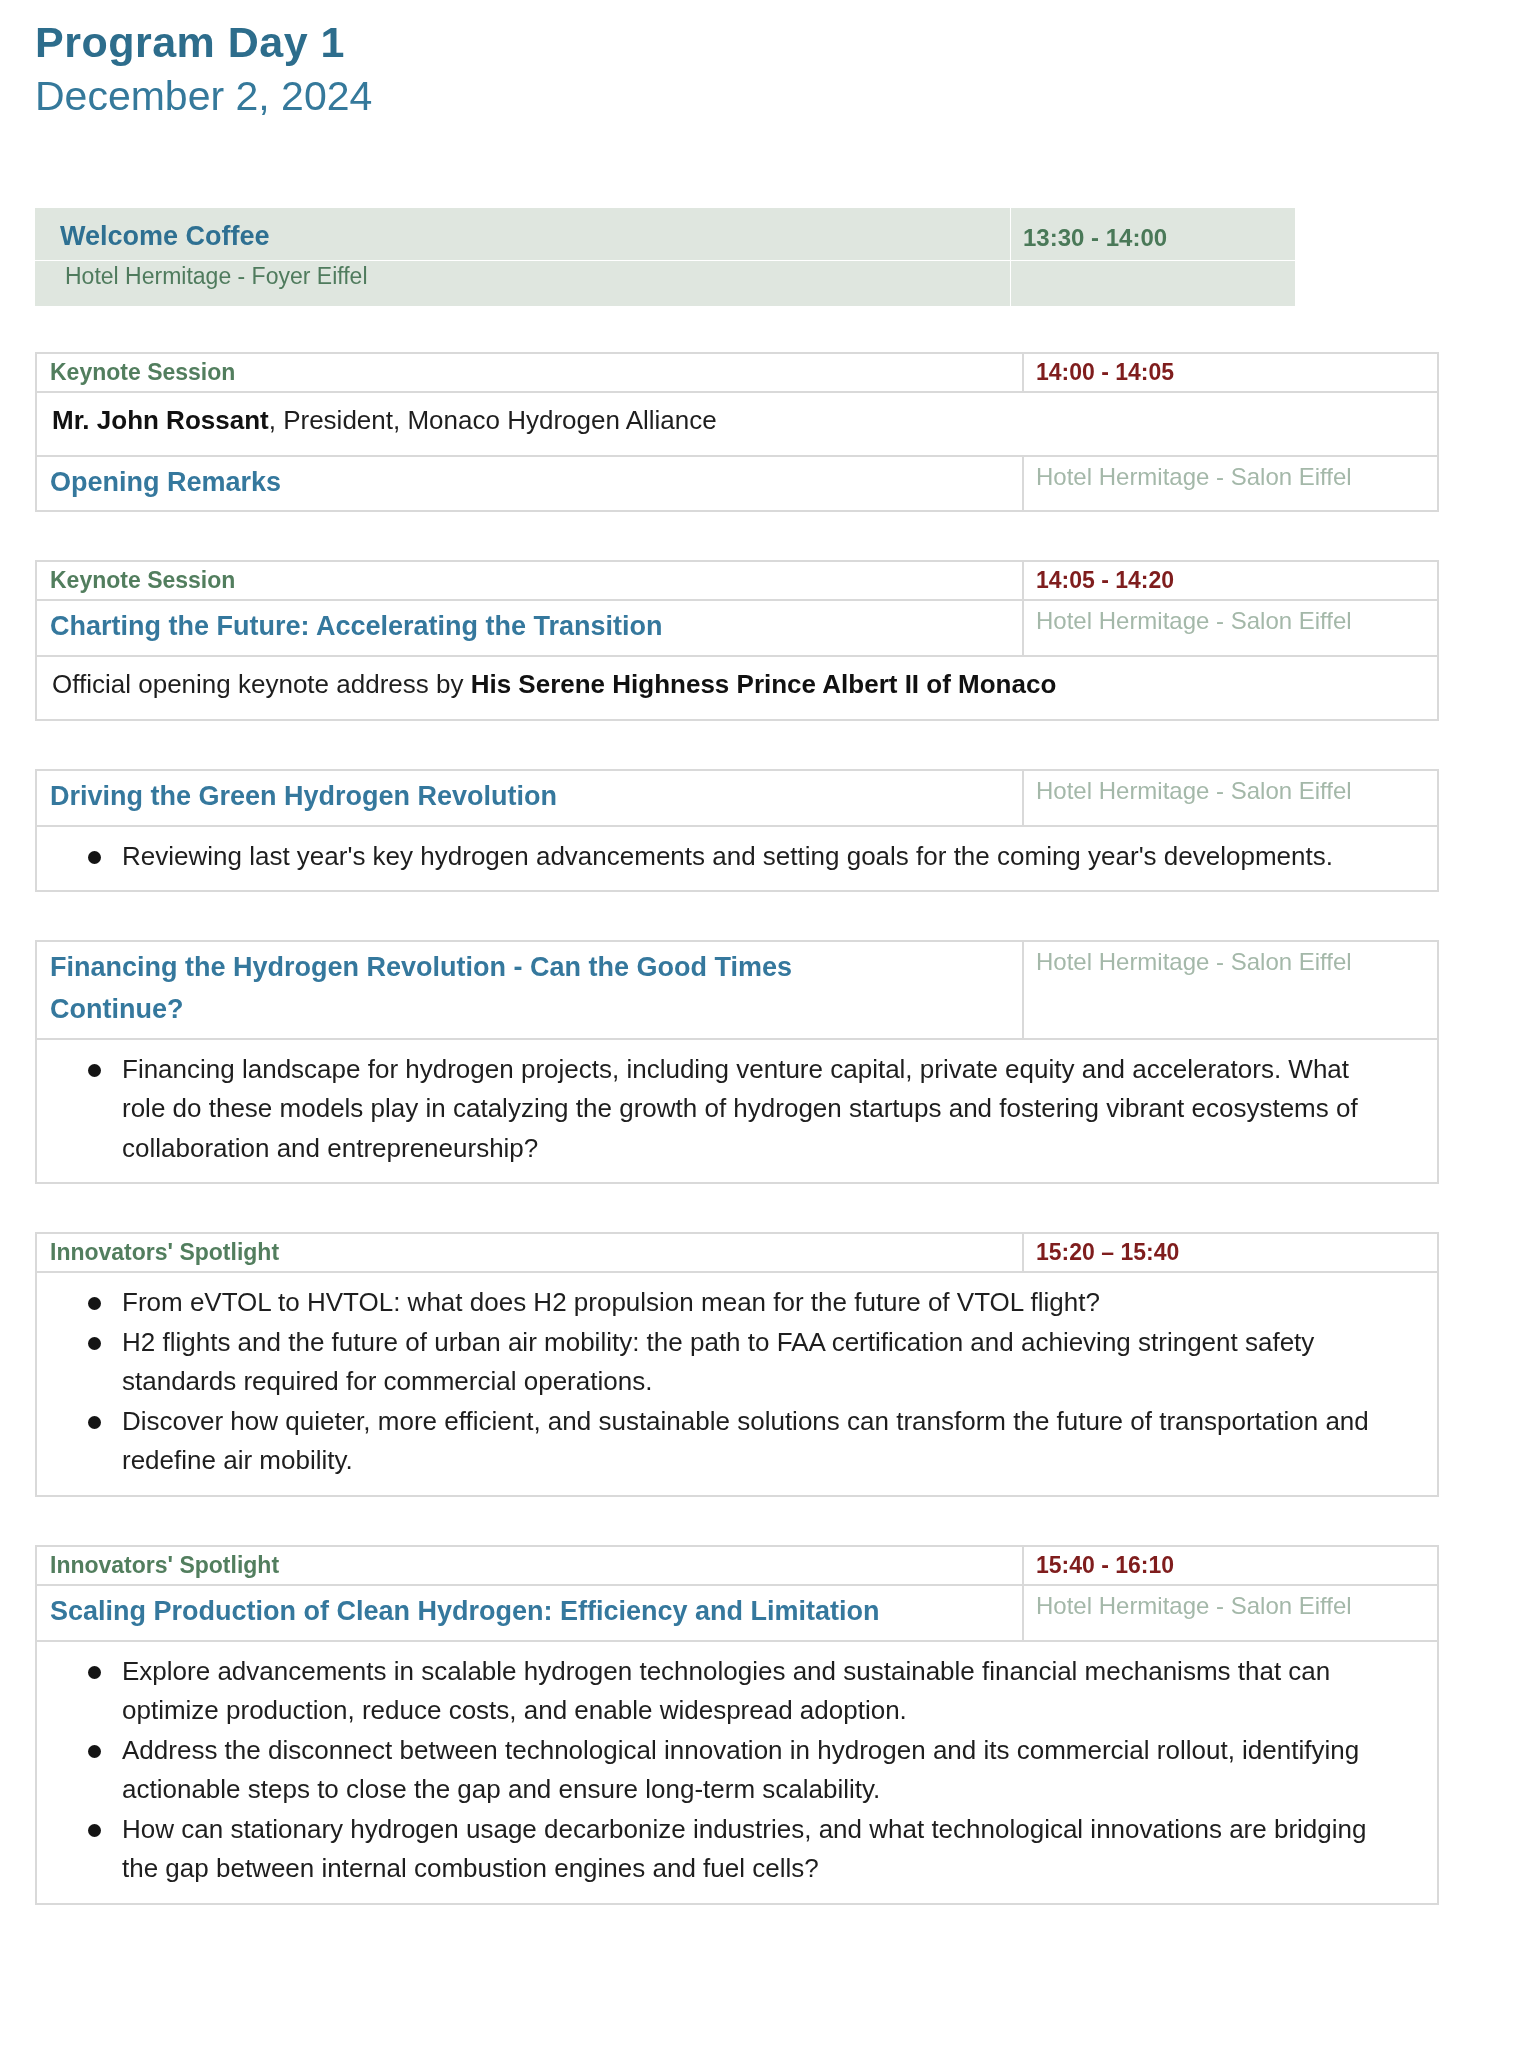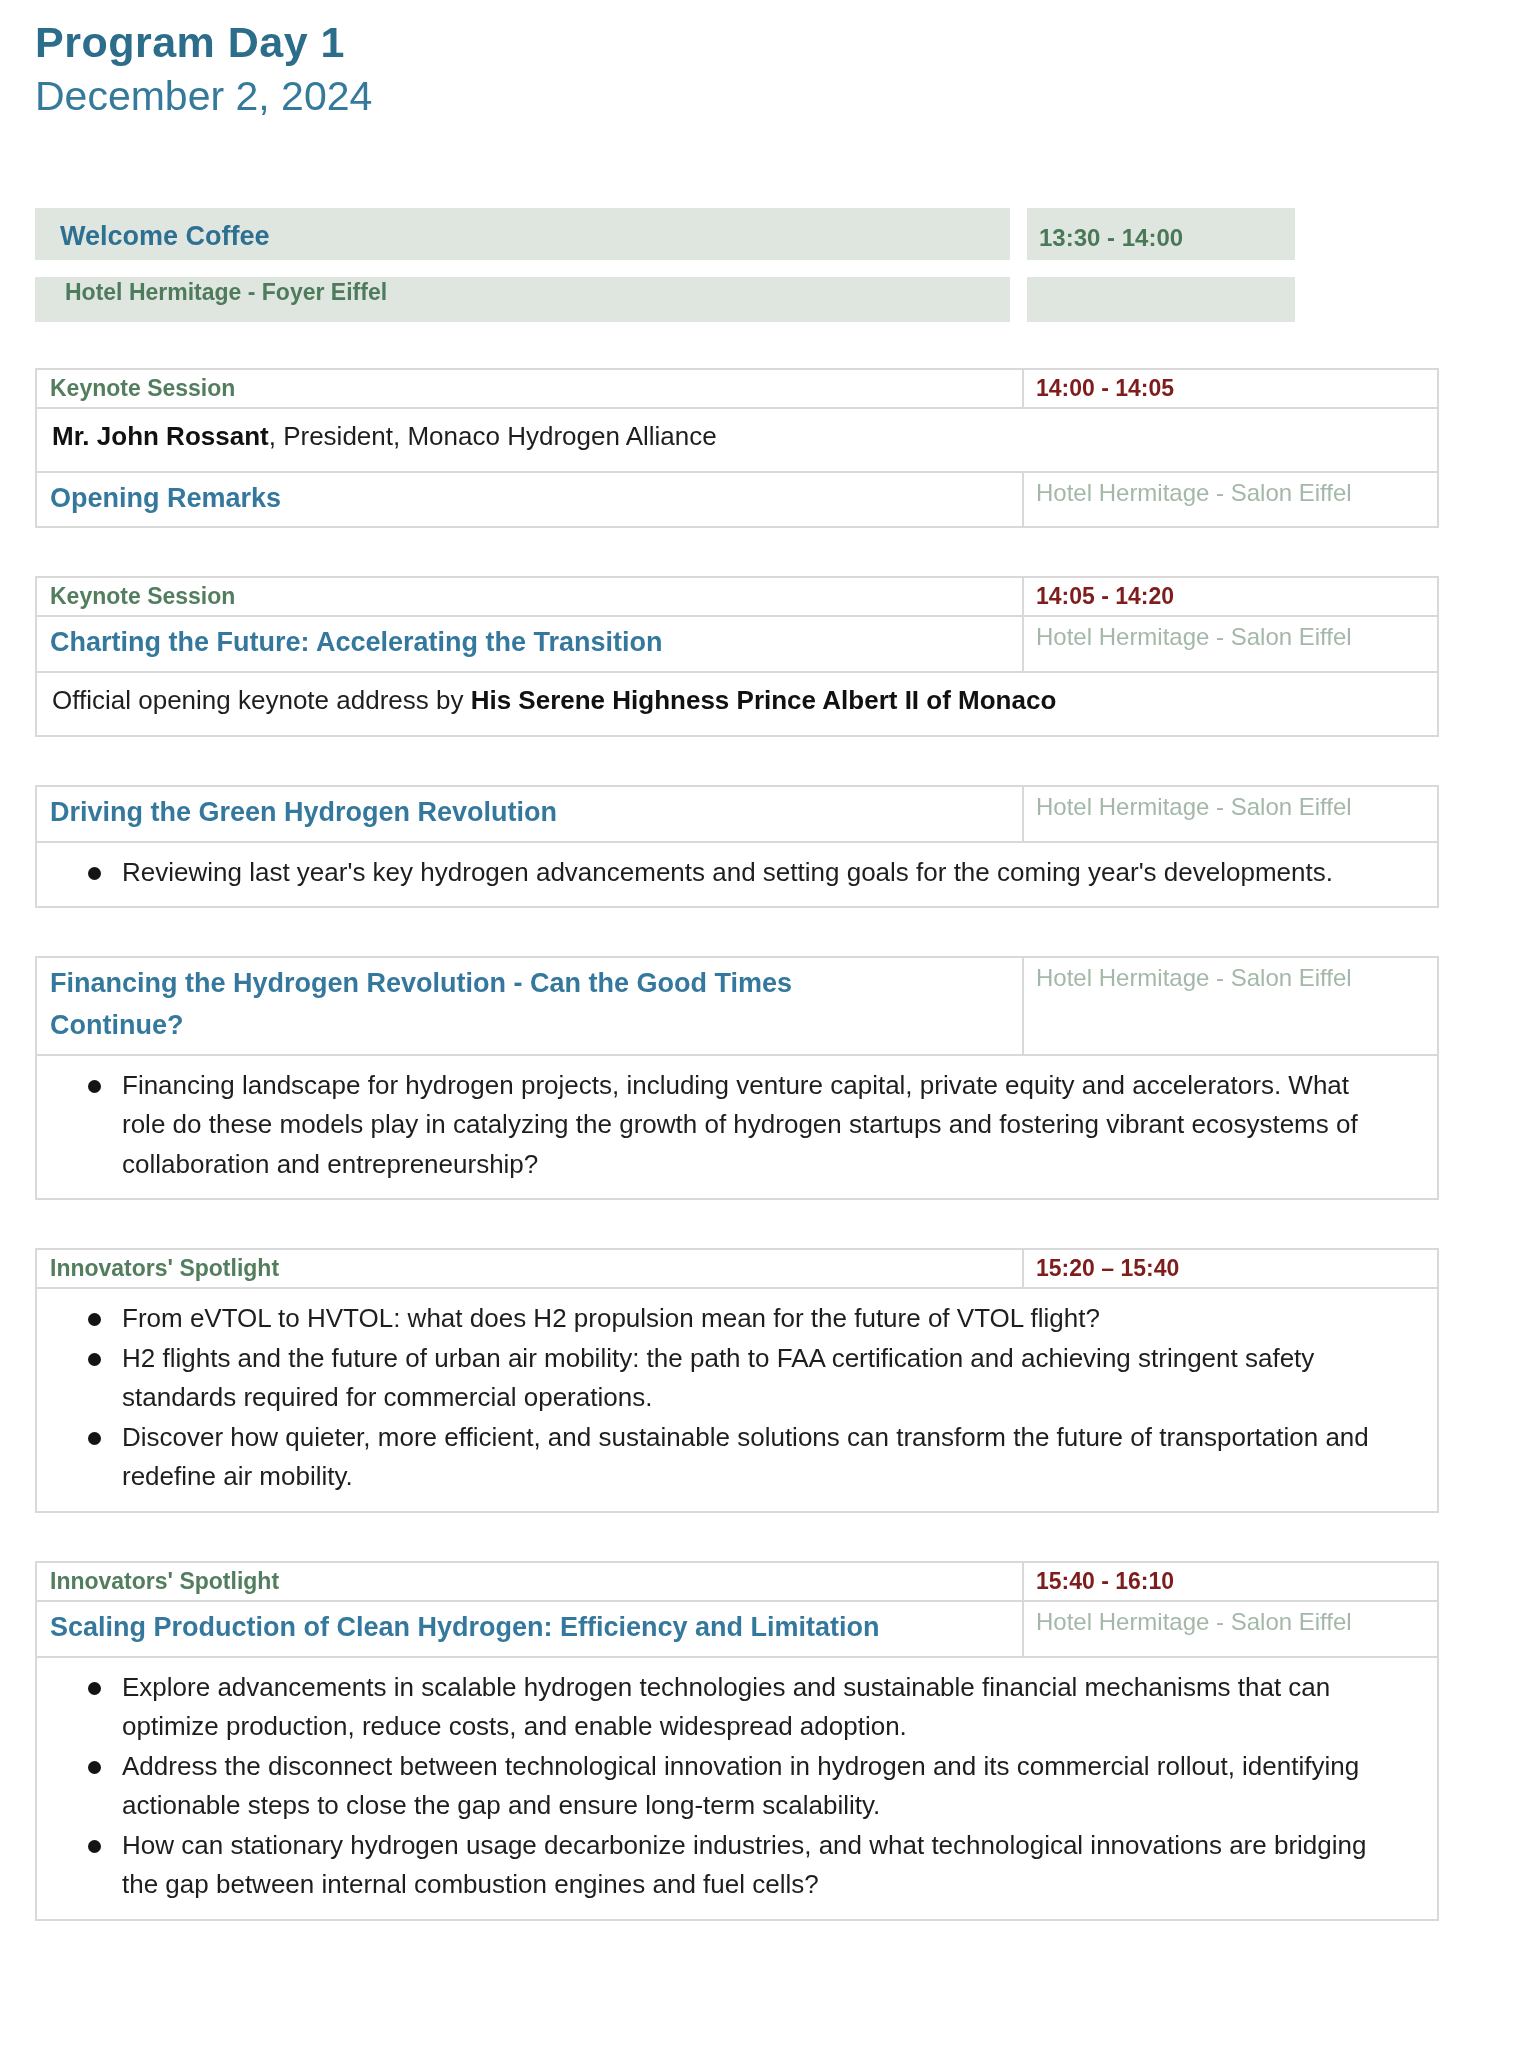--- a/index.html
+++ b/index.html
@@ -22,27 +22,27 @@
     font-weight: 400;
     color: #35799b;
     margin: 0 1px 88px 0;
   }
   
   .welcome {
     width: 1260px;
     display: grid;
     grid-template-columns: 975px 1fr;
     grid-template-rows: auto auto;
-    gap: 17px;
+    gap: 1px;
     margin: 0 0 46px 0;
   }
   .welcome > div { background: #dfe6df; }
   .w-title { padding: 13px 0 8px 25px; font-size: 27px; font-weight: 700; color: #2e7092; }
   .w-time  { padding: 16px 0 8px 12px; font-size: 24px; font-weight: 700; color: #4a7958; }
-  .w-loc   { padding: 2px 0 16px 30px; font-size: 23px; font-weight: 700; color: #4f7b5d; }
+  .w-loc   { padding: 2px 0 16px 30px; font-size: 23px; font-weight: 400; color: #4f7b5d; }
   
   table.session {
     border-collapse: collapse;
     table-layout: fixed;
     width: 1402px;
     margin: 0 0 48px 0;
   }
   table.session td { border: 2px solid #d9d9d9; vertical-align: top; }
   col.c-left  { width: 987px; }
   col.c-right { width: 415px; }

